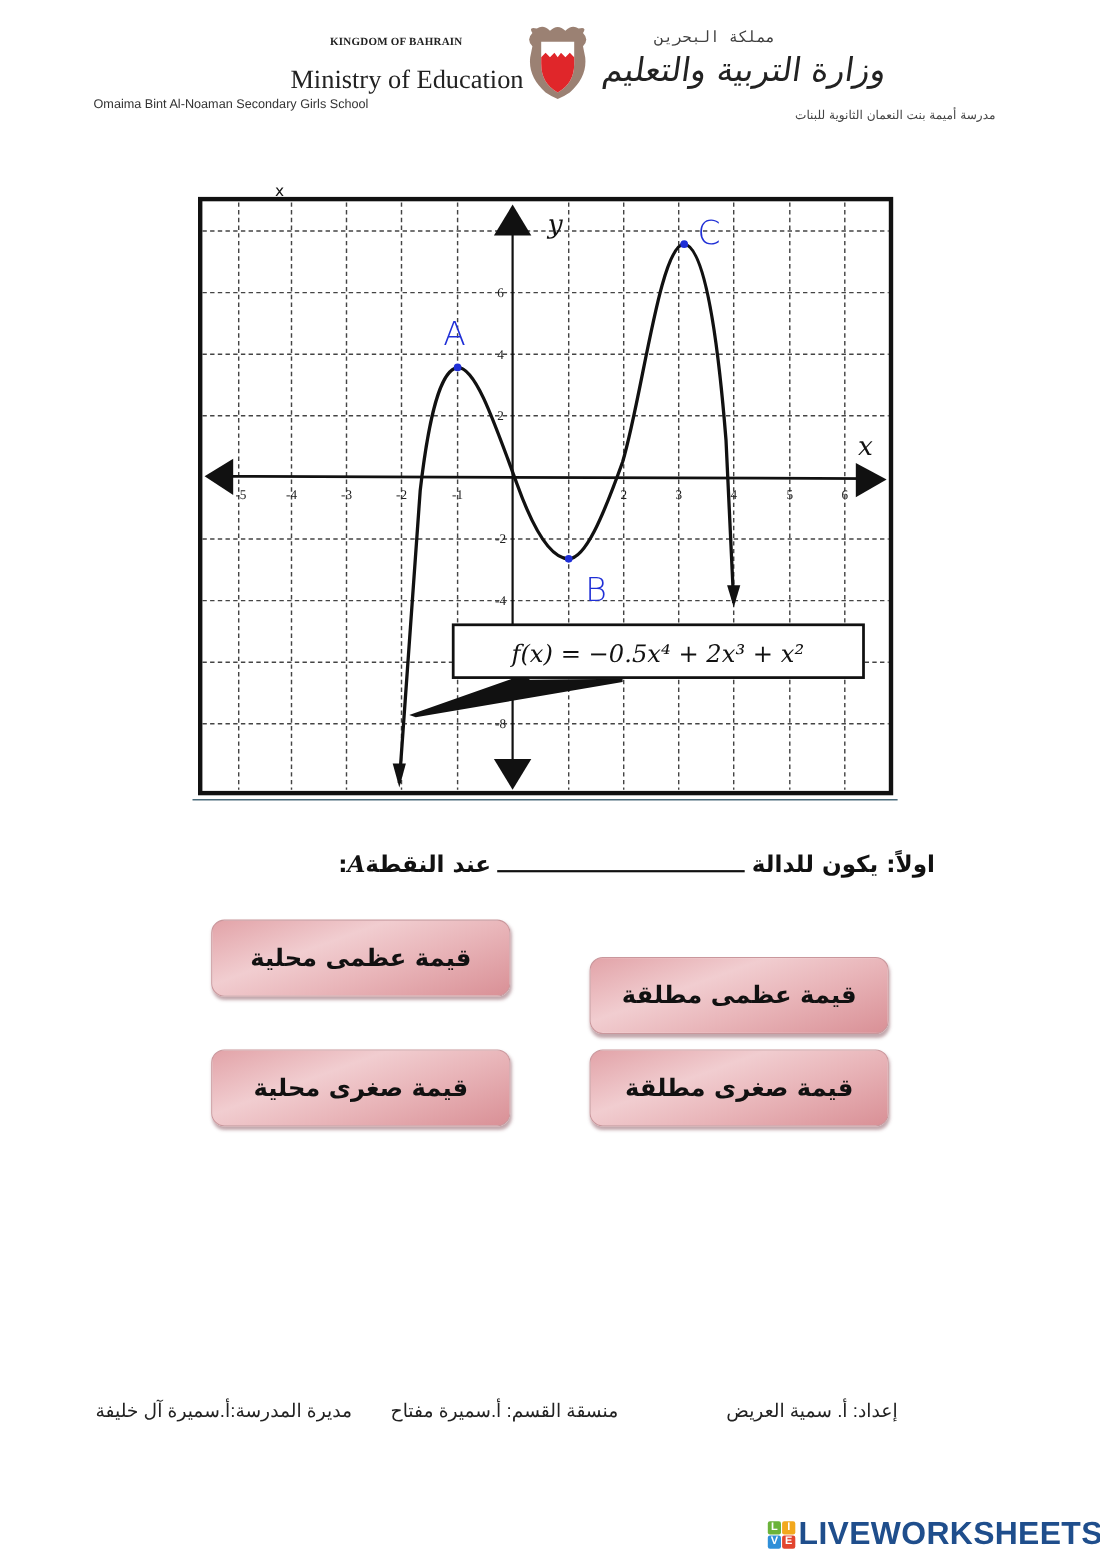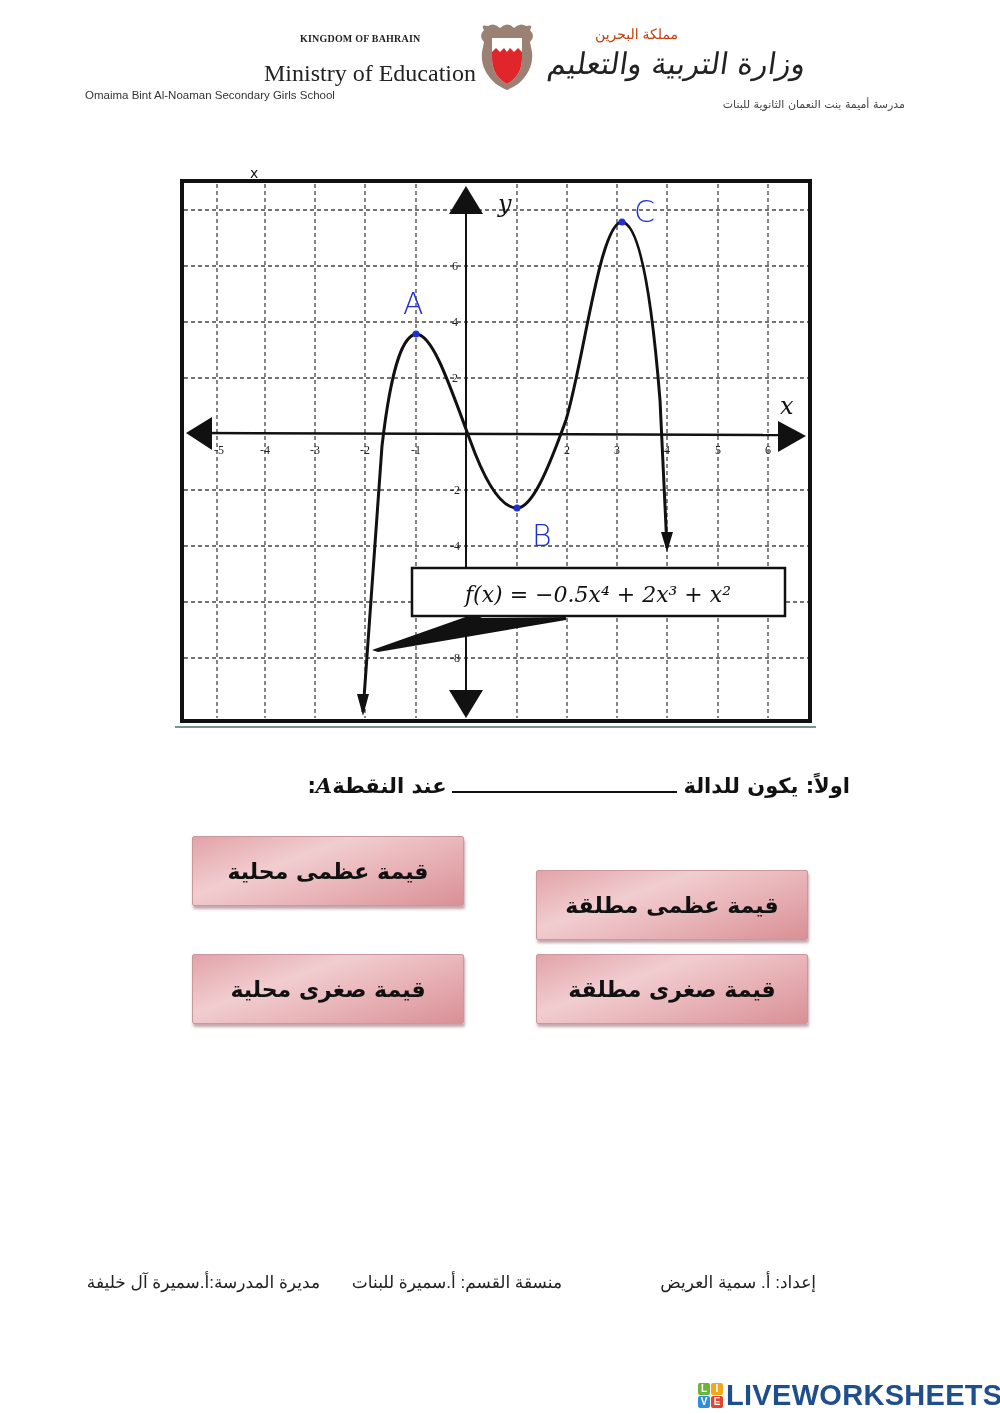--- a/index.html
+++ b/index.html
@@ -1,29 +1,29 @@
 <!DOCTYPE html>
 <html><head>
 <meta charset="utf-8">
 <style>
   html, body { margin:0; padding:0; background:#ffffff; }
   body { width:1000px; height:1414px; position:relative; overflow:hidden; font-family:"DejaVu Sans", sans-serif; color:#111; }
   .abs { position:absolute; }
   .kingdom { left:300px; top:33px; font-family:"Liberation Serif", serif; font-size:10px; font-weight:bold; letter-spacing:0.2px; color:#222; }
   .ministry { left:264px; top:60px; font-family:"Liberation Serif", serif; font-size:24px; color:#222; }
   .crest { left:478px; top:22px; width:58px; height:70px; }
-  .ar-ministry-top { left:595px; top:26px; font-family:Liberation Sans, sans-serif; font-size:14px; color:#c2410c; direction:rtl; }
+  .ar-ministry-top { left:595px; top:26px; font-family:Liberation Mono, monospace; font-size:14px; color:#404040; direction:rtl; }
   .ar-ministry { left:548px; top:46px; font-family:"DejaVu Serif", serif; font-size:30px; color:#222; direction:rtl; transform:skewX(-8deg); }
   .school-en { left:85px; top:89px; font-family:"Liberation Sans", sans-serif; font-size:11.5px; color:#333; }
   .school-ar { right:95px; top:98px; font-family:"DejaVu Sans", sans-serif; font-size:11px; color:#444; direction:rtl; }
   .graph { left:170px; top:160px; width:660px; height:575px; }
   .question { right:150px; top:771px; font-family:"DejaVu Sans", sans-serif; font-weight:bold; font-size:21px; direction:rtl; white-space:nowrap; }
   .question .blank { display:inline-block; width:225px; border-bottom:2px solid #111; margin:0 6px; height:20px; vertical-align:baseline; }
   .question .pt { font-family:"DejaVu Serif", serif; font-style:italic; font-weight:bold; }
-  .opt { width:270px; height:68px; border-radius:2px; border:1.5px solid #c9979c;
+  .opt { width:270px; height:68px; border-radius:12px; border:1.5px solid #c9979c;
          background:linear-gradient(160deg,#e2a3a8 0%,#f1cdd0 35%,#e9b6ba 60%,#d99096 100%);
          box-shadow:1px 3px 3px rgba(120,60,70,0.45); display:flex; align-items:center; justify-content:center;
          font-family:"DejaVu Sans", sans-serif; font-weight:bold; font-size:22px; direction:rtl; color:#111; cursor:pointer; }
   .opt1 { left:192px; top:836px; }
   .opt2 { left:536px; top:836px;margin-top:34px; }
   .opt3 { left:192px; top:954px; }
   .opt4 { left:536px; top:954px; }
   .footer-item { top:1272px; font-family:"Liberation Sans", sans-serif; font-size:17px; color:#222; direction:rtl; white-space:nowrap; }
   .f1 { right:184px; }
   .f2 { right:438px; }
@@ -137,21 +137,21 @@
     <span>قيمة عظمى مطلقة</span>
   </div>
 <div class="abs opt opt3">
     <span>قيمة صغرى محلية</span>
   </div>
 <div class="abs opt opt4">
     <span>قيمة صغرى مطلقة</span>
   </div>
 
 <div class="abs footer-item f1">إعداد: أ. سمية العريض</div>
-<div class="abs footer-item f2">منسقة القسم: أ.سميرة للبنات</div>
+<div class="abs footer-item f2">منسقة القسم: أ.سميرة مفتاح</div>
 <div class="abs footer-item f3">مديرة المدرسة:أ.سميرة آل خليفة</div>
 
 <div class="abs lw">
   <div class="lw-grid">
     <span style="background:#6bb33a">L</span>
     <span style="background:#f2a81d">I</span>
     <span style="background:#2f8fd8">V</span>
     <span style="background:#e2452f">E</span>
   </div>
   <span class="lw-text">LIVEWORKSHEETS</span>

